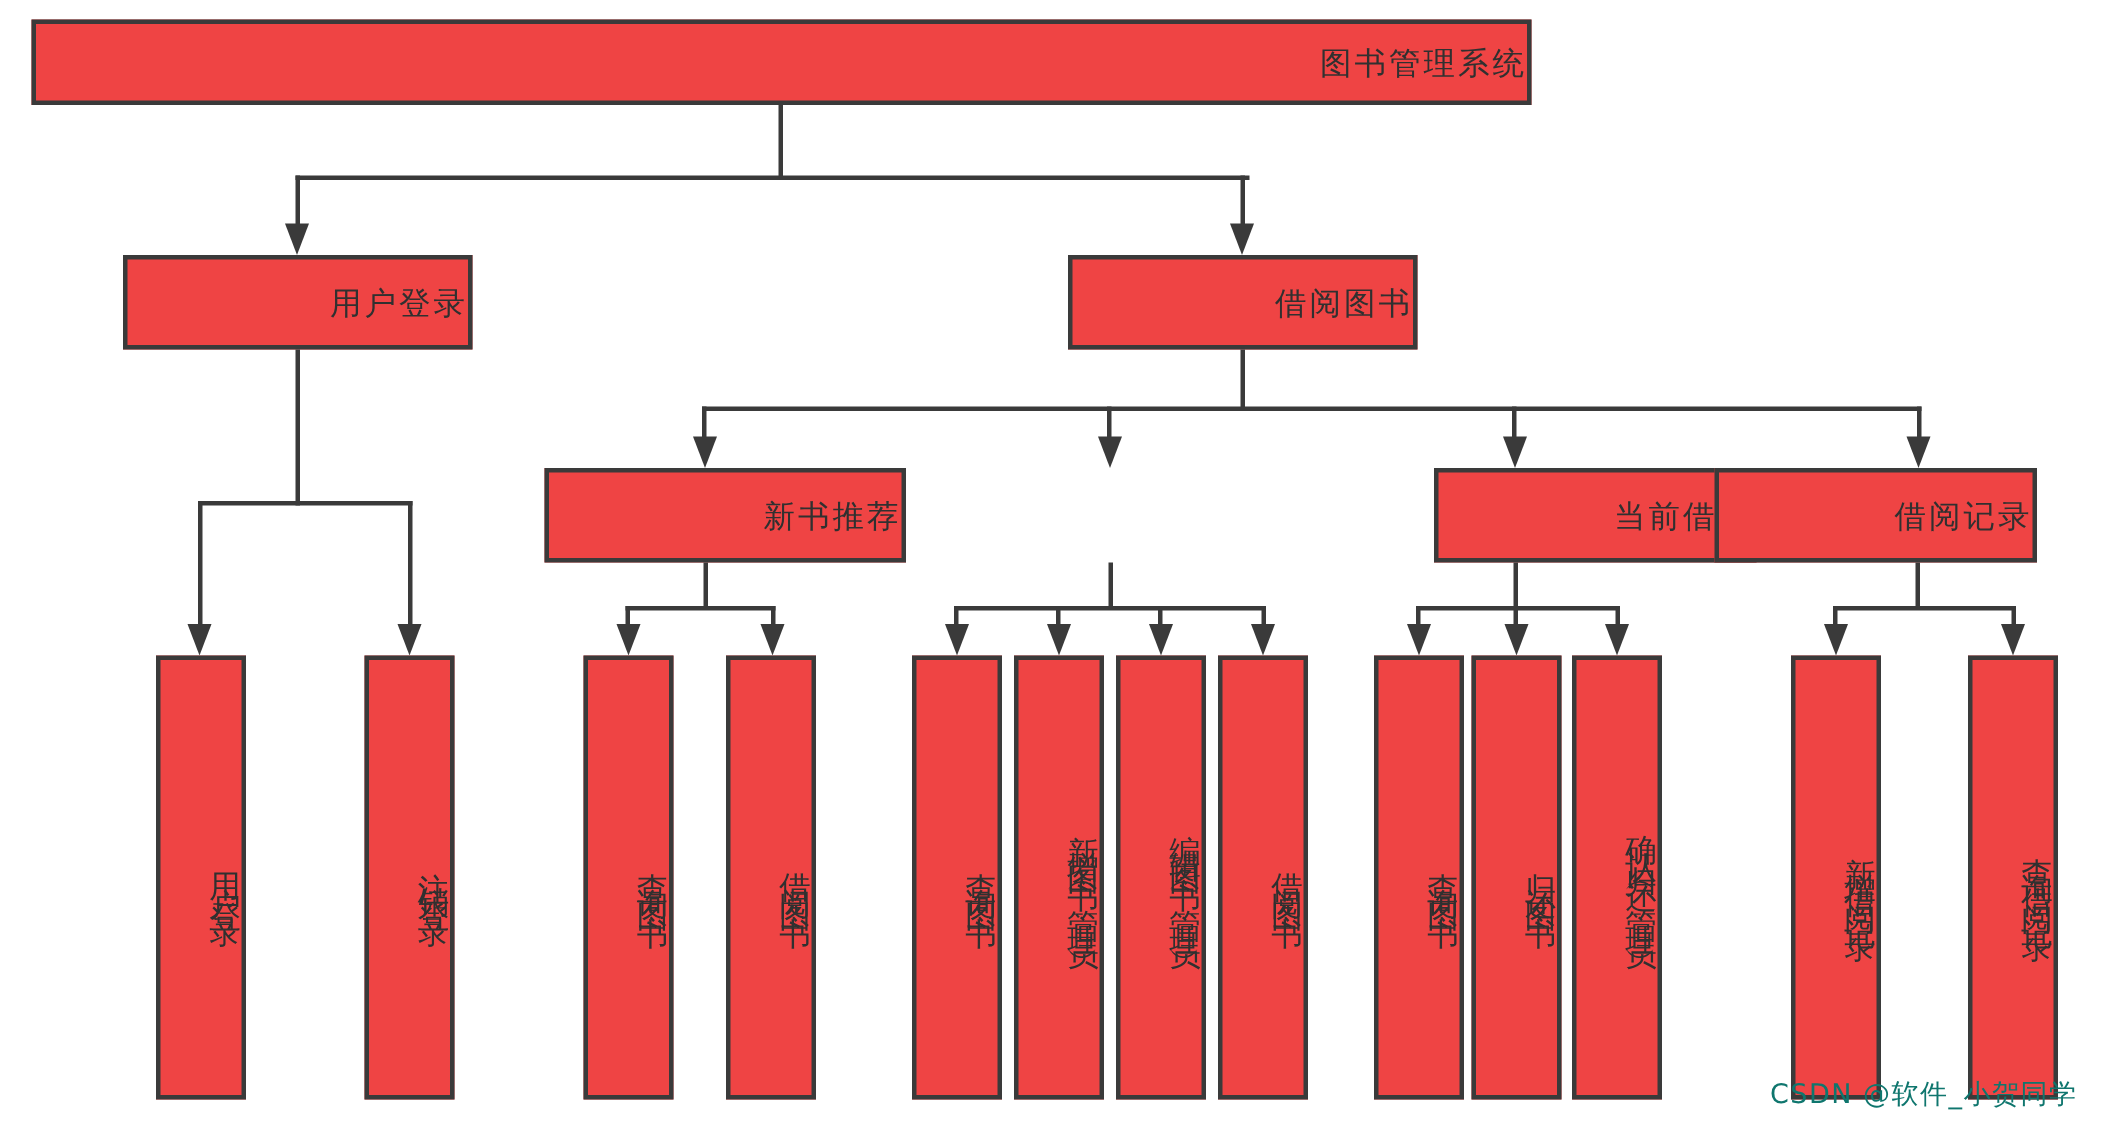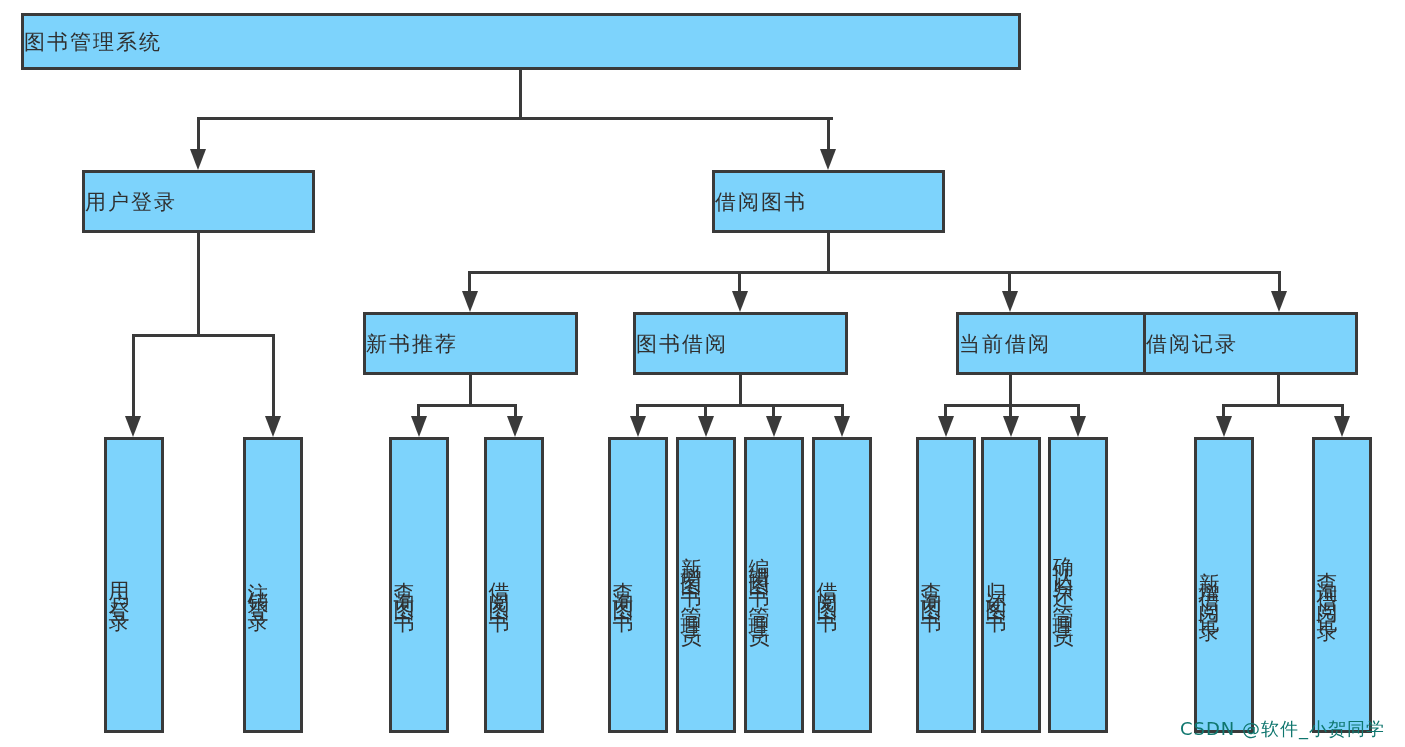--- a/index.html
+++ b/index.html
@@ -3,22 +3,22 @@
 <meta charset="utf-8">
 <style>
   * { margin:0; padding:0; box-sizing:border-box; }
   html,body { background:#ffffff; }
   body { font-family:"DejaVu Sans","Liberation Sans",sans-serif; }
   .canvas {
     position:relative; width:1405px; height:747px;
     background:#ffffff; overflow:hidden;
   }
   .box {
-    position:absolute; border:3px solid #3a3a3a; background:#7dd3fc;
-    display:flex; align-items:center; justify-content:flex-start;
+    position:absolute; border:3px solid #3a3a3a; background:#ef4444;
+    display:flex; align-items:center; justify-content:flex-end;
     color:#303030;
   }
   .hlabel { font-size:21px; letter-spacing:2px; white-space:nowrap; }
   .leaf { width:60px; top:437px; height:296px; }
   .vtext {
     writing-mode:vertical-rl; text-orientation:mixed;
     font-size:21px; letter-spacing:10px; line-height:1.1;
     color:#303030; white-space:nowrap;
   }
   .line { position:absolute; background:#3a3a3a; }
@@ -73,25 +73,22 @@
   <div class="line" style="left:468px; top:271px; width:813px; height:3px;"></div>
   <div class="line" style="left:468px; top:271px; width:3px; height:22px;"></div>
   <div class="arrow" style="left:462px; top:291px;"></div>
   <div class="line" style="left:738px; top:271px; width:3px; height:22px;"></div>
   <div class="arrow" style="left:732px; top:291px;"></div>
   <div class="line" style="left:1008px; top:271px; width:3px; height:22px;"></div>
   <div class="arrow" style="left:1002px; top:291px;"></div>
   <div class="line" style="left:1278px; top:271px; width:3px; height:22px;"></div>
   <div class="arrow" style="left:1271px; top:291px;"></div>
 
-  <div class="box" style="left:363px; top:312px; width:215px; height:63px;">
+  <div class="box" style="left:363px; top:312px; width:241px; height:63px;">
     <span class="hlabel">新书推荐</span>
-  </div>
-  <div class="box" style="left:633px; top:312px; width:215px; height:63px;">
-    <span class="hlabel">图书借阅</span>
   </div>
   <div class="box" style="left:956px; top:312px; width:215px; height:63px;">
     <span class="hlabel">当前借阅</span>
   </div>
   <div class="box" style="left:1143px; top:312px; width:215px; height:63px;">
     <span class="hlabel">借阅记录</span>
   </div>
 
   <div class="line" style="left:469px; top:375px; width:3px; height:31px;"></div>
   <div class="line" style="left:417px; top:404px; width:100px; height:3px;"></div>

